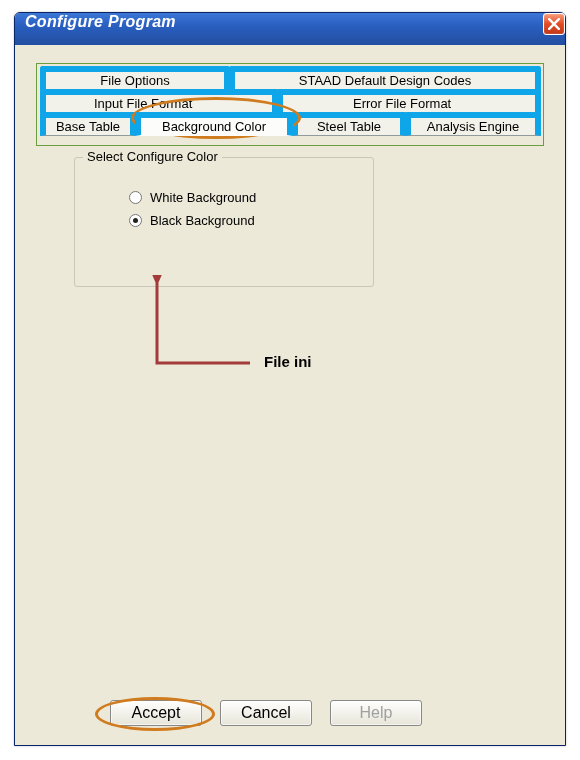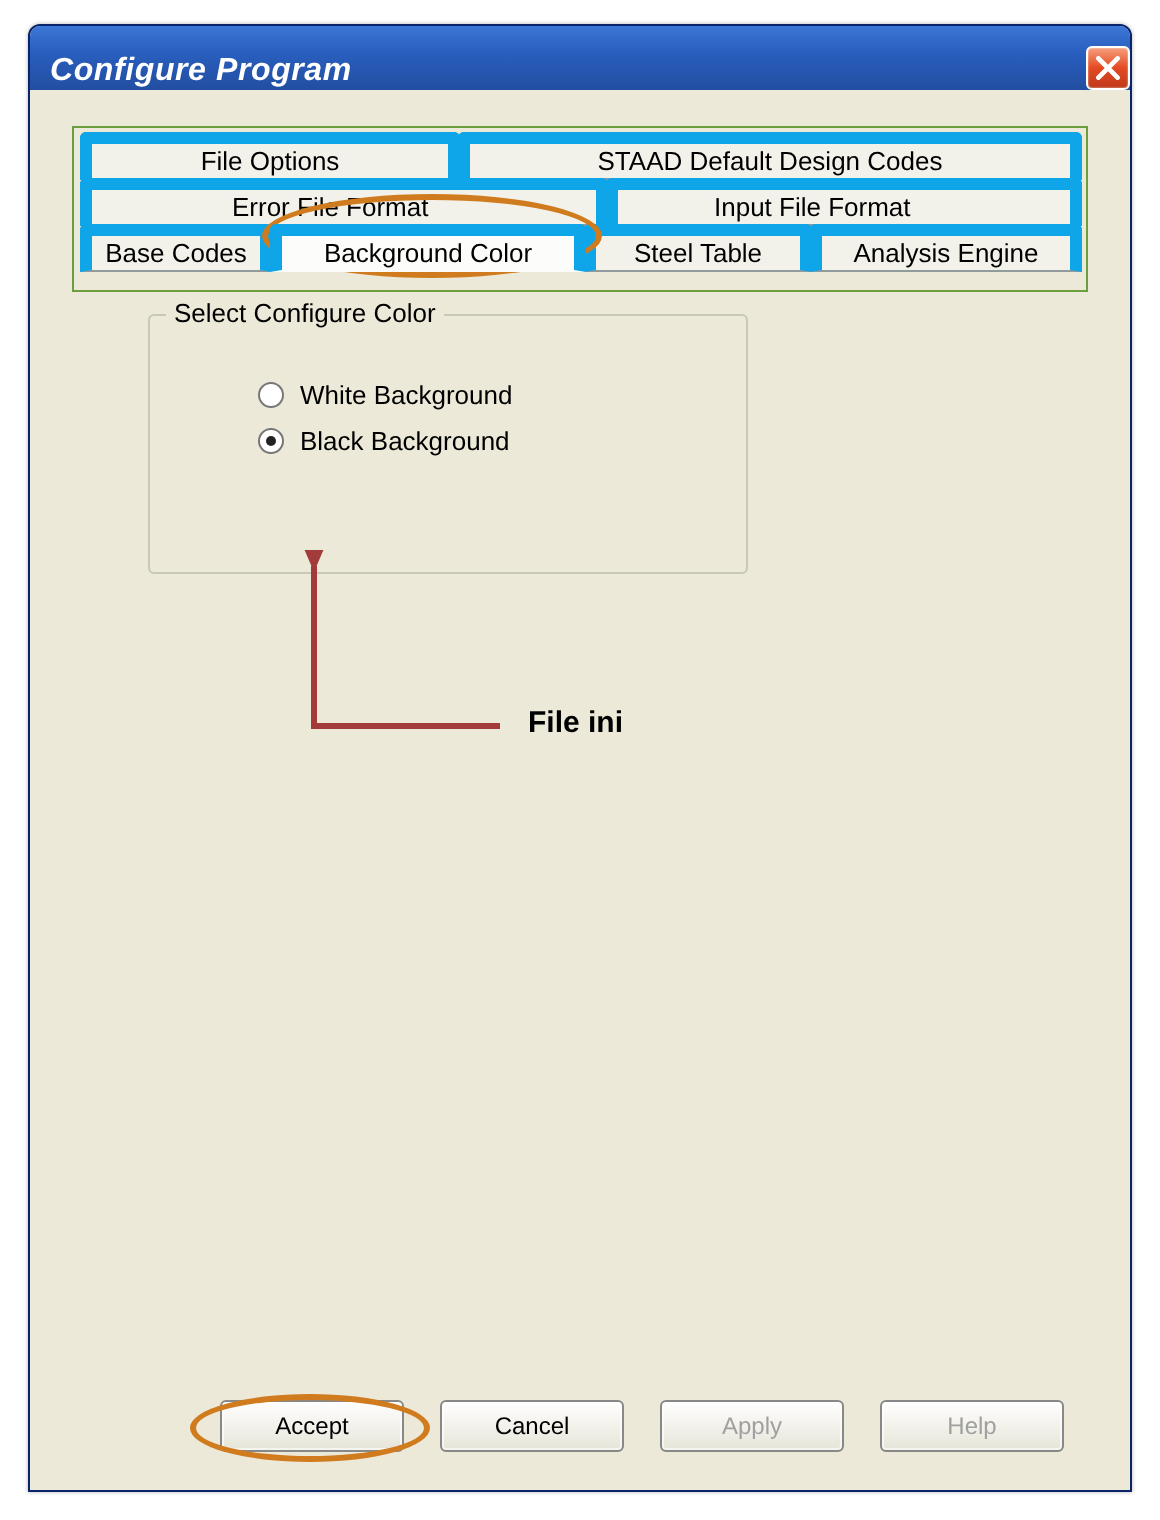--- a/index.html
+++ b/index.html
@@ -20,21 +20,21 @@
     background: #ece9d8;
     border: 1px solid #0a246a;
     border-radius: 6px 6px 0 0;
     box-shadow: 0 0 2px rgba(0,0,0,0.3);
   }
   .titlebar {
     height: 32px;
     background: linear-gradient(to bottom, #3b77d6 0%, #2a5fc0 40%, #214ea0 100%);
     border-radius: 5px 5px 0 0;
     display: flex;
-    align-items: flex-end;
+    align-items: flex-start;
     justify-content: space-between;
     padding: 0 0 0 10px;
   }
   .titlebar-title {
     color: #fff;
     font-size: 16px;
     font-weight: bold;
     font-style: italic;
     letter-spacing: 0.3px;
   }
@@ -142,21 +142,21 @@
     padding-left: 92px;
     gap: 18px;
     align-items: center;
   }
   .btn {
     width: 92px; height: 26px;
     border: 1px solid #888;
     border-radius: 3px;
     background: linear-gradient(to bottom, #fefefe, #e7e5d8);
     display: flex; align-items: center; justify-content: center;
-    font-size: 12px;
+    font-size: 16px;
     cursor: pointer;
     box-shadow: 0 0 0 1px rgba(255,255,255,0.6) inset;
     text-align: center;
   }
   .btn.disabled {
     color: #a0a0a0;
     cursor: default;
   }
   
   .annot {
@@ -194,30 +194,30 @@
       <div class="tab-rows">
         <div class="tab-row">
           <div class="tab" style="flex:0 0 190px">
               <span>File Options</span>
             </div>
           <div class="tab" style="flex:1">
               <span>STAAD Default Design Codes</span>
             </div>
         </div>
         <div class="tab-row">
+          <div class="tab" style="flex:0 0 238px;padding-left:48px;justify-content:flex-start">
+              <span>Input File Format</span>
+            </div>
           <div class="tab" style="flex:1;padding-left:70px;justify-content:flex-start">
               <span>Error File Format</span>
             </div>
-          <div class="tab" style="flex:0 0 238px;padding-left:48px;justify-content:flex-start">
-              <span>Input File Format</span>
-            </div>
         </div>
         <div class="tab-row">
           <div class="tab" style="flex:0 0 96px">
-              <span>Base Codes</span>
+              <span>Base Table</span>
             </div>
           <div class="tab active" style="flex:0 0 158px">
               <span>Background Color</span>
             </div>
           <div class="tab" style="flex:0 0 114px">
               <span>Steel Table</span>
             </div>
           <div class="tab" style="flex:1">
               <span>Analysis Engine</span>
             </div>
@@ -252,23 +252,20 @@
     </div>
 
     <div class="button-bar">
       <div class="btn">
           <span>Accept</span>
         </div>
       <div class="btn">
           <span>Cancel</span>
         </div>
       <div class="btn disabled">
-          <span>Apply</span>
-        </div>
-      <div class="btn disabled">
           <span>Help</span>
         </div>
     </div>
 
   </div>
 
   <div class="annot ellipse" style="left:116px; top:84px; width:170px; height:42px;"></div>
   <div class="annot ellipse" style="left:80px; top:684px; width:120px; height:34px;"></div>
 </div>
 

